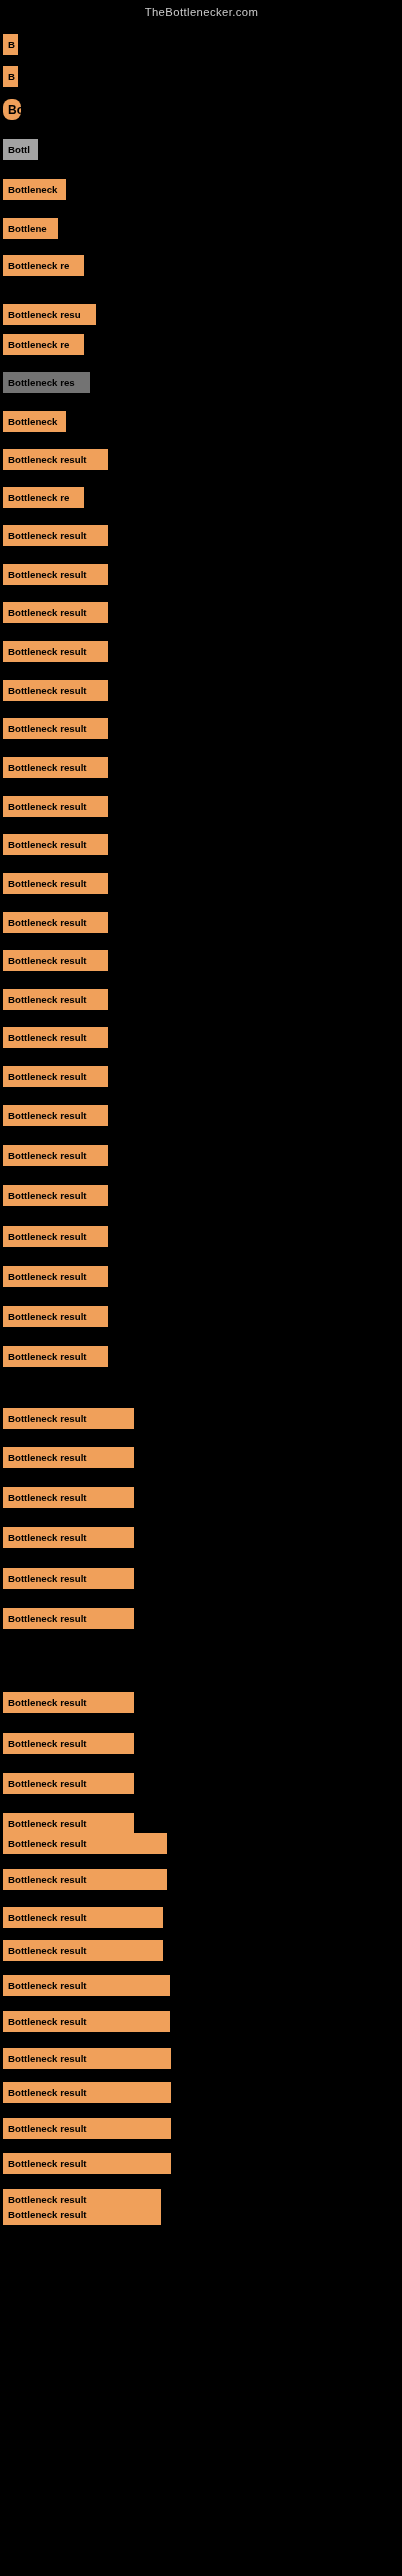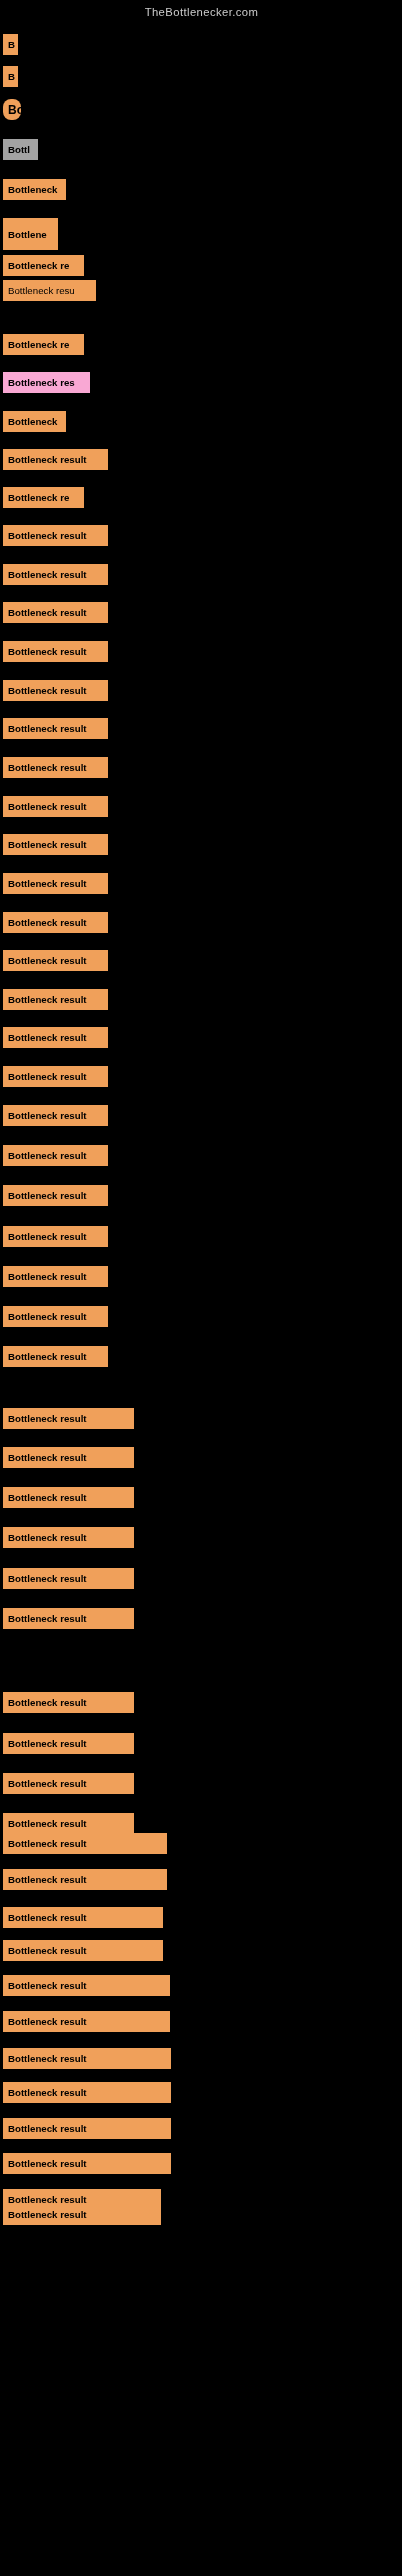--- a/index.html
+++ b/index.html
@@ -24,25 +24,25 @@
 <body>
 
 <div class="site-title">TheBottlenecker.com</div>
 
 <div id="items-container" style="position:relative; width:403px; height:2576px;">
 <div style="position: absolute; top: 16px; left: 3.2px; background-color: rgb(240, 160, 90); color: rgb(0, 0, 0); font-size: 9.7px; font-weight: bold; padding: 2.4px 4.8px; width: 14.5px; height: 21px; display: flex; align-items: center; overflow: hidden; white-space: nowrap;">B</div>
     <div style="position: absolute; top: 48px; left: 3.2px; background-color: rgb(240, 160, 90); color: rgb(0, 0, 0); font-size: 9.7px; font-weight: bold; padding: 2.4px 4.8px; width: 14.5px; height: 21px; display: flex; align-items: center; overflow: hidden; white-space: nowrap;">B</div>
     <div style="position: absolute; top: 81px; left: 3.2px; background-color: rgb(240, 160, 90); color: rgb(0, 0, 0); font-size: 12px; font-weight: bold; padding: 2.4px 4.8px; width: 17.7px; height: 21px; display: flex; align-items: center; overflow: hidden; white-space: nowrap; border-radius: 8px;">Bo</div>
     <div style="position: absolute; top: 121px; left: 3.2px; background-color: #a3a3a3; color: rgb(0, 0, 0); font-size: 9.7px; font-weight: bold; padding: 2.4px 4.8px; width: 35px; height: 21px; display: flex; align-items: center; overflow: hidden; white-space: nowrap;">Bottl</div>
     <div style="position: absolute; top: 161px; left: 3.2px; background-color: rgb(240, 160, 90); color: rgb(0, 0, 0); font-size: 9.7px; font-weight: bold; padding: 2.4px 4.8px; width: 63px; height: 21px; display: flex; align-items: center; overflow: hidden; white-space: nowrap;">Bottleneck</div>
-    <div style="position: absolute; top: 200px; left: 3.2px; background-color: rgb(240, 160, 90); color: rgb(0, 0, 0); font-size: 9.7px; font-weight: bold; padding: 2.4px 4.8px; width: 55px; height: 32px; display: flex; align-items: center; overflow: hidden; white-space: nowrap;">Bottlene</div>
+    <div style="position: absolute; top: 200px; left: 3.2px; background-color: rgb(240, 160, 90); color: rgb(0, 0, 0); font-size: 9.7px; font-weight: bold; padding: 2.4px 4.8px; width: 55px; height: 21px; display: flex; align-items: center; overflow: hidden; white-space: nowrap;">Bottlene</div>
     <div style="position: absolute; top: 237px; left: 3.2px; background-color: rgb(240, 160, 90); color: rgb(0, 0, 0); font-size: 9.7px; font-weight: bold; padding: 2.4px 4.8px; width: 81px; height: 21px; display: flex; align-items: center; overflow: hidden; white-space: nowrap;">Bottleneck re</div>
-    <div style="position: absolute; top: 262px; left: 3.2px; background-color: rgb(240, 160, 90); color: rgb(0, 0, 0); font-size: 9.7px; font-weight: normal; padding: 2.4px 4.8px; width: 93px; height: 21px; display: flex; align-items: center; overflow: hidden; white-space: nowrap;">Bottleneck resu</div>
+    <div style="position: absolute; top: 286px; left: 3.2px; background-color: rgb(240, 160, 90); color: rgb(0, 0, 0); font-size: 9.7px; font-weight: bold; padding: 2.4px 4.8px; width: 93px; height: 21px; display: flex; align-items: center; overflow: hidden; white-space: nowrap;">Bottleneck resu</div>
     <div style="position: absolute; top: 316px; left: 3.2px; background-color: rgb(240, 160, 90); color: rgb(0, 0, 0); font-size: 9.7px; font-weight: bold; padding: 2.4px 4.8px; width: 81px; height: 21px; display: flex; align-items: center; overflow: hidden; white-space: nowrap;">Bottleneck re</div>
-    <div style="position: absolute; top: 354px; left: 3.2px; background-color: #f9a8d4; color: rgb(0, 0, 0); font-size: 9.7px; font-weight: bold; padding: 2.4px 4.8px; width: 87px; height: 21px; display: flex; align-items: center; overflow: hidden; white-space: nowrap;">Bottleneck res</div>
+    <div style="position: absolute; top: 354px; left: 3.2px; background-color: #737373; color: rgb(0, 0, 0); font-size: 9.7px; font-weight: bold; padding: 2.4px 4.8px; width: 87px; height: 21px; display: flex; align-items: center; overflow: hidden; white-space: nowrap;">Bottleneck res</div>
     <div style="position: absolute; top: 393px; left: 3.2px; background-color: rgb(240, 160, 90); color: rgb(0, 0, 0); font-size: 9.7px; font-weight: bold; padding: 2.4px 4.8px; width: 63px; height: 21px; display: flex; align-items: center; overflow: hidden; white-space: nowrap;">Bottleneck</div>
     <div style="position: absolute; top: 431px; left: 3.2px; background-color: rgb(240, 160, 90); color: rgb(0, 0, 0); font-size: 9.7px; font-weight: bold; padding: 2.4px 4.8px; width: 105px; height: 21px; display: flex; align-items: center; overflow: hidden; white-space: nowrap;">Bottleneck result</div>
     <div style="position: absolute; top: 469px; left: 3.2px; background-color: rgb(240, 160, 90); color: rgb(0, 0, 0); font-size: 9.7px; font-weight: bold; padding: 2.4px 4.8px; width: 81px; height: 21px; display: flex; align-items: center; overflow: hidden; white-space: nowrap;">Bottleneck re</div>
     <div style="position: absolute; top: 507px; left: 3.2px; background-color: rgb(240, 160, 90); color: rgb(0, 0, 0); font-size: 9.7px; font-weight: bold; padding: 2.4px 4.8px; width: 105px; height: 21px; display: flex; align-items: center; overflow: hidden; white-space: nowrap;">Bottleneck result</div>
     <div style="position: absolute; top: 546px; left: 3.2px; background-color: rgb(240, 160, 90); color: rgb(0, 0, 0); font-size: 9.7px; font-weight: bold; padding: 2.4px 4.8px; width: 105px; height: 21px; display: flex; align-items: center; overflow: hidden; white-space: nowrap;">Bottleneck result</div>
     <div style="position: absolute; top: 584px; left: 3.2px; background-color: rgb(240, 160, 90); color: rgb(0, 0, 0); font-size: 9.7px; font-weight: bold; padding: 2.4px 4.8px; width: 105px; height: 21px; display: flex; align-items: center; overflow: hidden; white-space: nowrap;">Bottleneck result</div>
     <div style="position: absolute; top: 623px; left: 3.2px; background-color: rgb(240, 160, 90); color: rgb(0, 0, 0); font-size: 9.7px; font-weight: bold; padding: 2.4px 4.8px; width: 105px; height: 21px; display: flex; align-items: center; overflow: hidden; white-space: nowrap;">Bottleneck result</div>
     <div style="position: absolute; top: 662px; left: 3.2px; background-color: rgb(240, 160, 90); color: rgb(0, 0, 0); font-size: 9.7px; font-weight: bold; padding: 2.4px 4.8px; width: 105px; height: 21px; display: flex; align-items: center; overflow: hidden; white-space: nowrap;">Bottleneck result</div>
     <div style="position: absolute; top: 700px; left: 3.2px; background-color: rgb(240, 160, 90); color: rgb(0, 0, 0); font-size: 9.7px; font-weight: bold; padding: 2.4px 4.8px; width: 105px; height: 21px; display: flex; align-items: center; overflow: hidden; white-space: nowrap;">Bottleneck result</div>
     <div style="position: absolute; top: 739px; left: 3.2px; background-color: rgb(240, 160, 90); color: rgb(0, 0, 0); font-size: 9.7px; font-weight: bold; padding: 2.4px 4.8px; width: 105px; height: 21px; display: flex; align-items: center; overflow: hidden; white-space: nowrap;">Bottleneck result</div>

